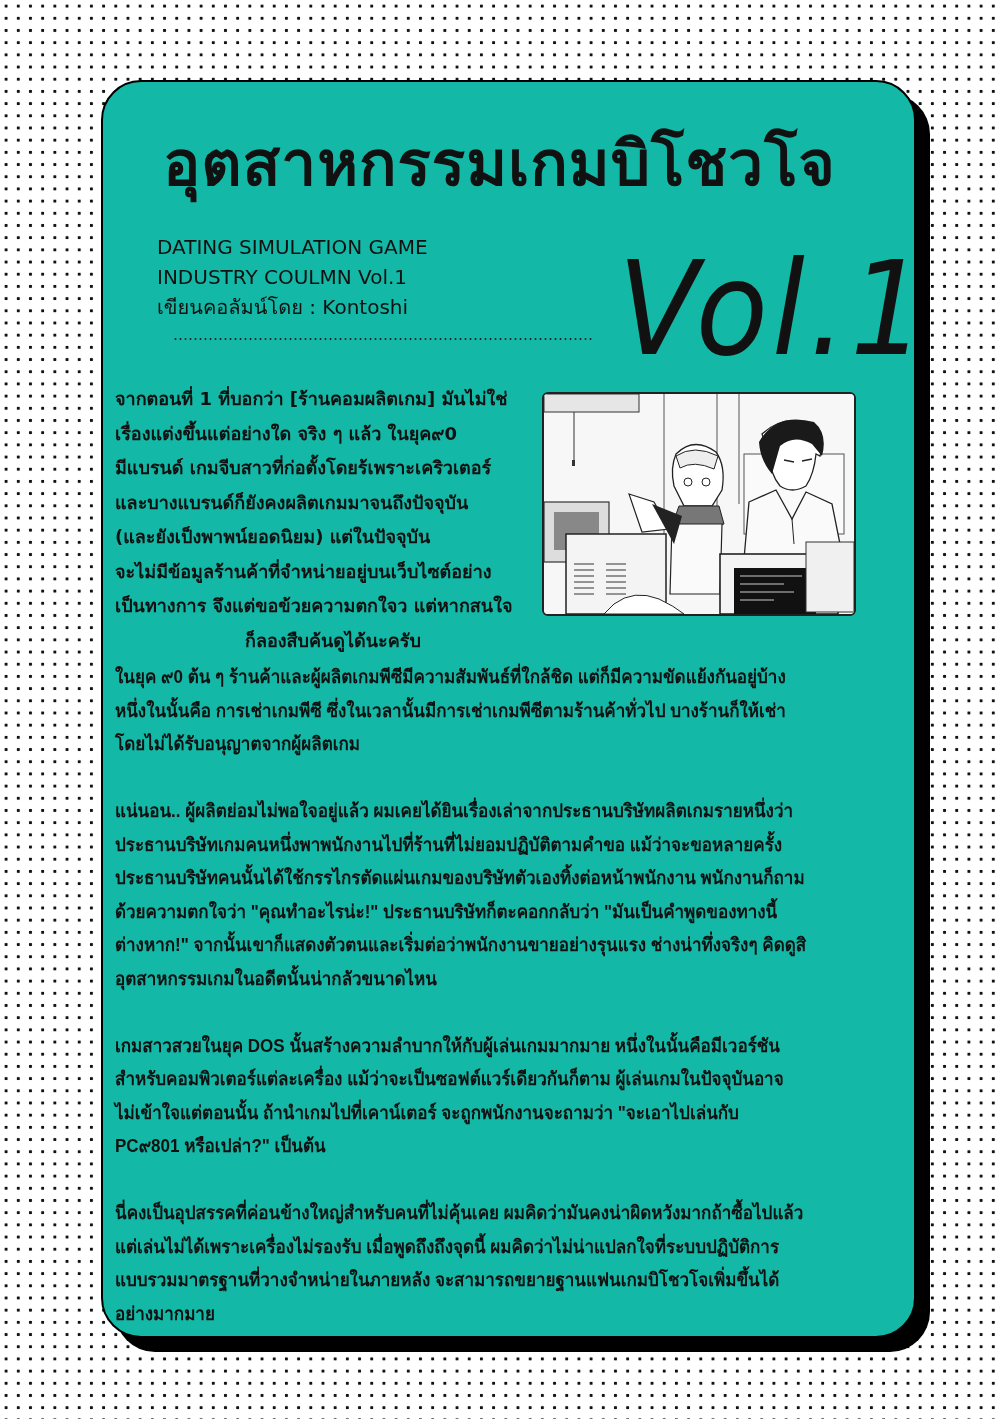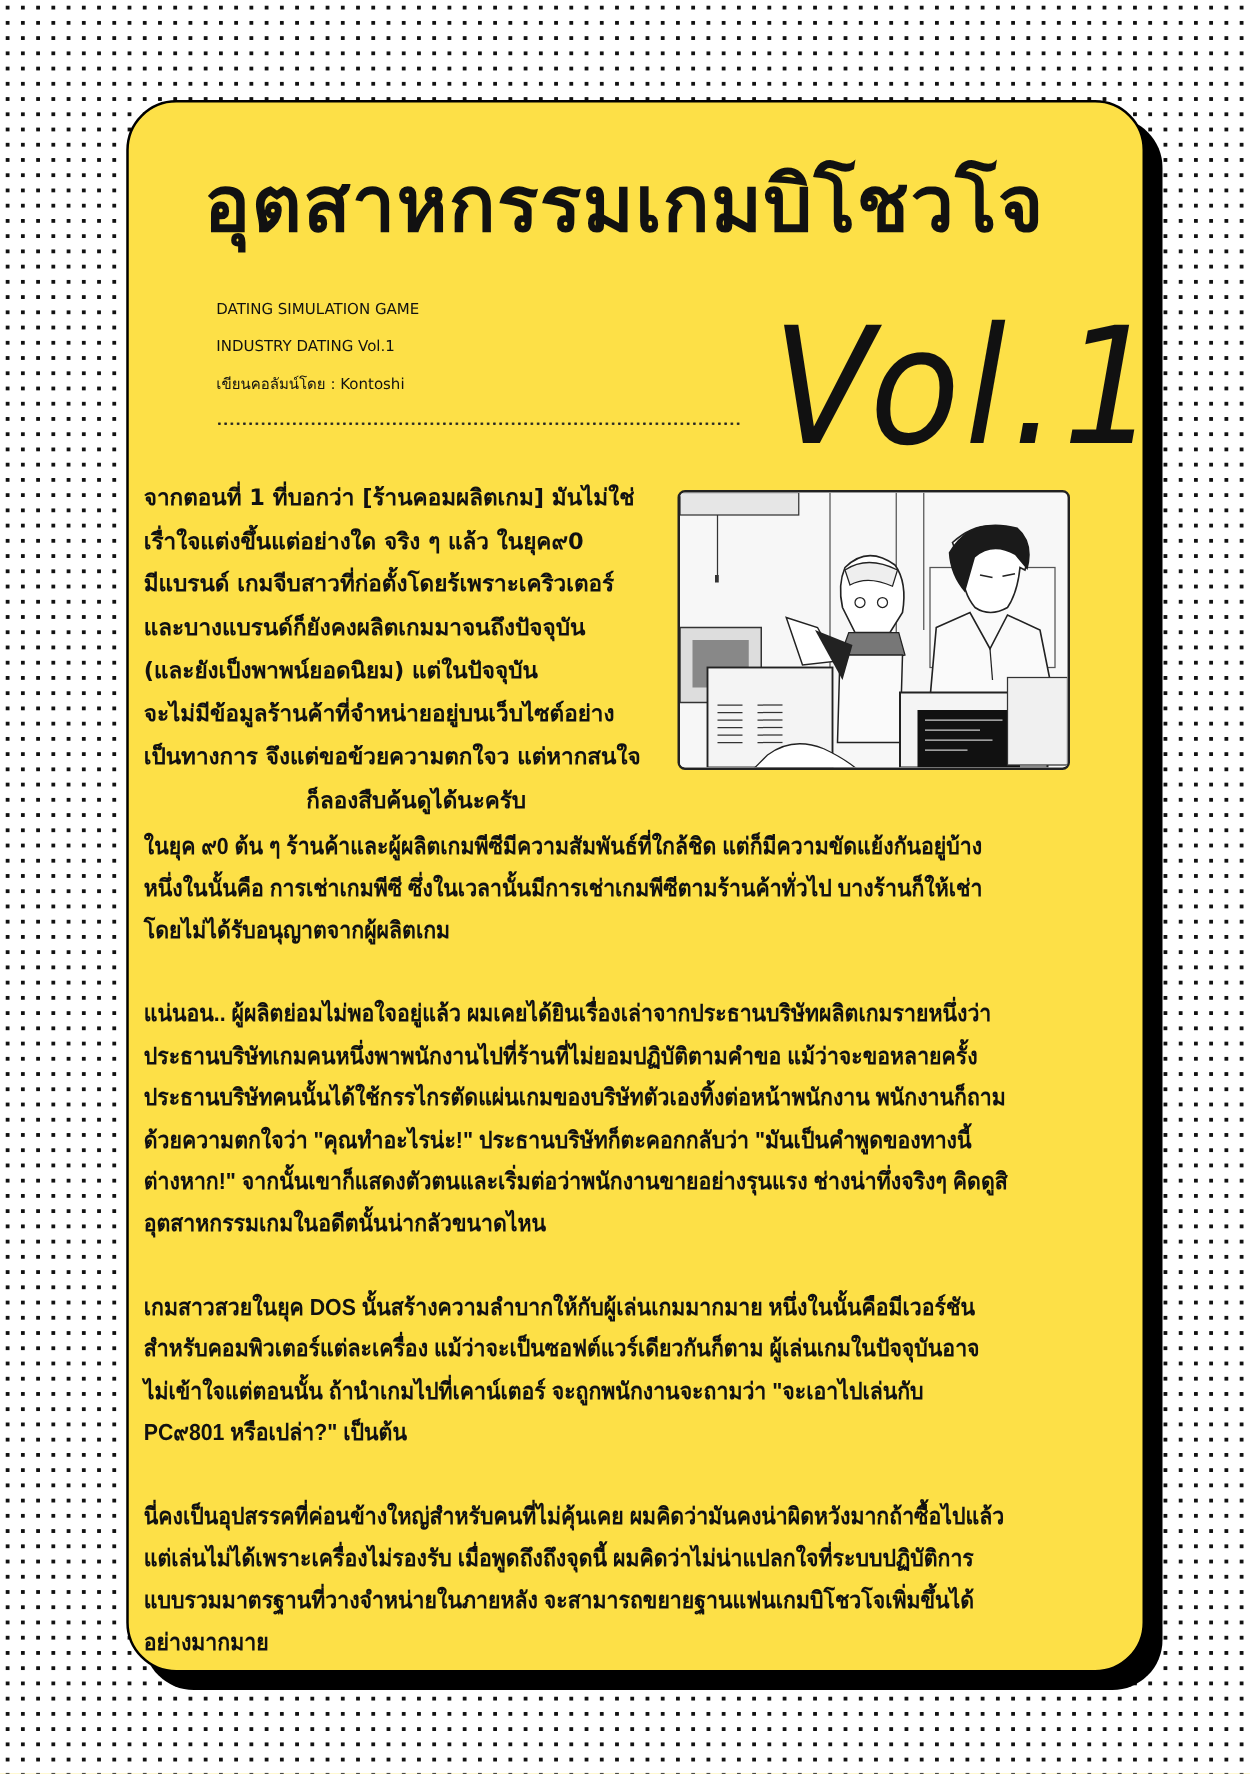--- a/index.html
+++ b/index.html
@@ -8,35 +8,35 @@
     background-color: #ffffff;
     background-image: radial-gradient(circle, #111 1.6px, transparent 1.9px);
     background-size: 12.2px 12.2px;
     background-position: 0px 0px;
     font-family: "DejaVu Sans", sans-serif;
     color: #111;
   }
   .panel {
     position: absolute; left: 101px; top: 80px;
     width: 815px; height: 1258px;
-    background: #fde047;
+    background: #14b8a6;
     border: 2px solid #000;
     border-radius: 40px;
     box-shadow: 14px 14px 0 0 #000;
     box-sizing: border-box;
   }
   .title {
     position: absolute; left: 60px; top: 42px; width: 720px;
     font-family: "DejaVu Sans", sans-serif; font-weight: bold;
     font-size: 62px; line-height: 80px; letter-spacing: 1px;
     white-space: nowrap;
   }
   .subtitle {
-    position: absolute; left: 70px; top: 150px;
-    font-family: "DejaVu Sans", sans-serif; font-size: 12px; line-height: 30px;
+    position: absolute; left: 54px; top: 150px;
+    font-family: "DejaVu Sans", sans-serif; font-size: 20px; line-height: 30px;
     white-space: nowrap;
   }
   .subtitle div { height: 30px; }
   .dotline {
     position: absolute; left: 70px; top: 256px; width: 420px; height: 2px;
     background-image: radial-gradient(circle, #222 0.9px, transparent 1.2px);
     background-size: 5px 2px;
   }
   .vol {
     position: absolute; left: 515px; top: 150px; width: 270px;
@@ -66,30 +66,30 @@
 </style>
 </head>
 <body>
 
 <div class="panel">
 
   <div class="title">อุตสาหกรรมเกมบิโชวโจ</div>
 
   <div class="subtitle">
     <div>DATING SIMULATION GAME</div>
-    <div>INDUSTRY DATING Vol.1</div>
+    <div>INDUSTRY COULMN Vol.1</div>
     <div>เขียนคอลัมน์โดย : Kontoshi</div>
   </div>
   <div class="dotline"></div>
 
   <div class="vol">Vol.1</div>
 
   <div class="intro">
     <div>จากตอนที่ 1 ที่บอกว่า [ร้านคอมผลิตเกม] มันไม่ใช่</div>
-    <div>เรื่าใจแต่งขึ้นแต่อย่างใด จริง ๆ แล้ว ในยุค๙0</div>
+    <div>เรื่องแต่งขึ้นแต่อย่างใด จริง ๆ แล้ว ในยุค๙0</div>
     <div>มีแบรนด์ เกมจีบสาวที่ก่อตั้งโดยร้เพราะเคริวเตอร์</div>
     <div>และบางแบรนด์ก็ยังคงผลิตเกมมาจนถึงปัจจุบัน</div>
     <div>(และยังเป็งพาพน์ยอดนิยม) แต่ในปัจจุบัน</div>
     <div>จะไม่มีข้อมูลร้านค้าที่จำหน่ายอยู่บนเว็บไซต์อย่าง</div>
     <div>เป็นทางการ จึงแต่ขอข้วยความตกใจว แต่หากสนใจ</div>
     <div class="indent">ก็ลองสืบค้นดูได้นะครับ</div>
   </div>
 
   <div class="illustration">
     <svg width="310" height="220" viewBox="0 0 310 220" xmlns="http://www.w3.org/2000/svg">

